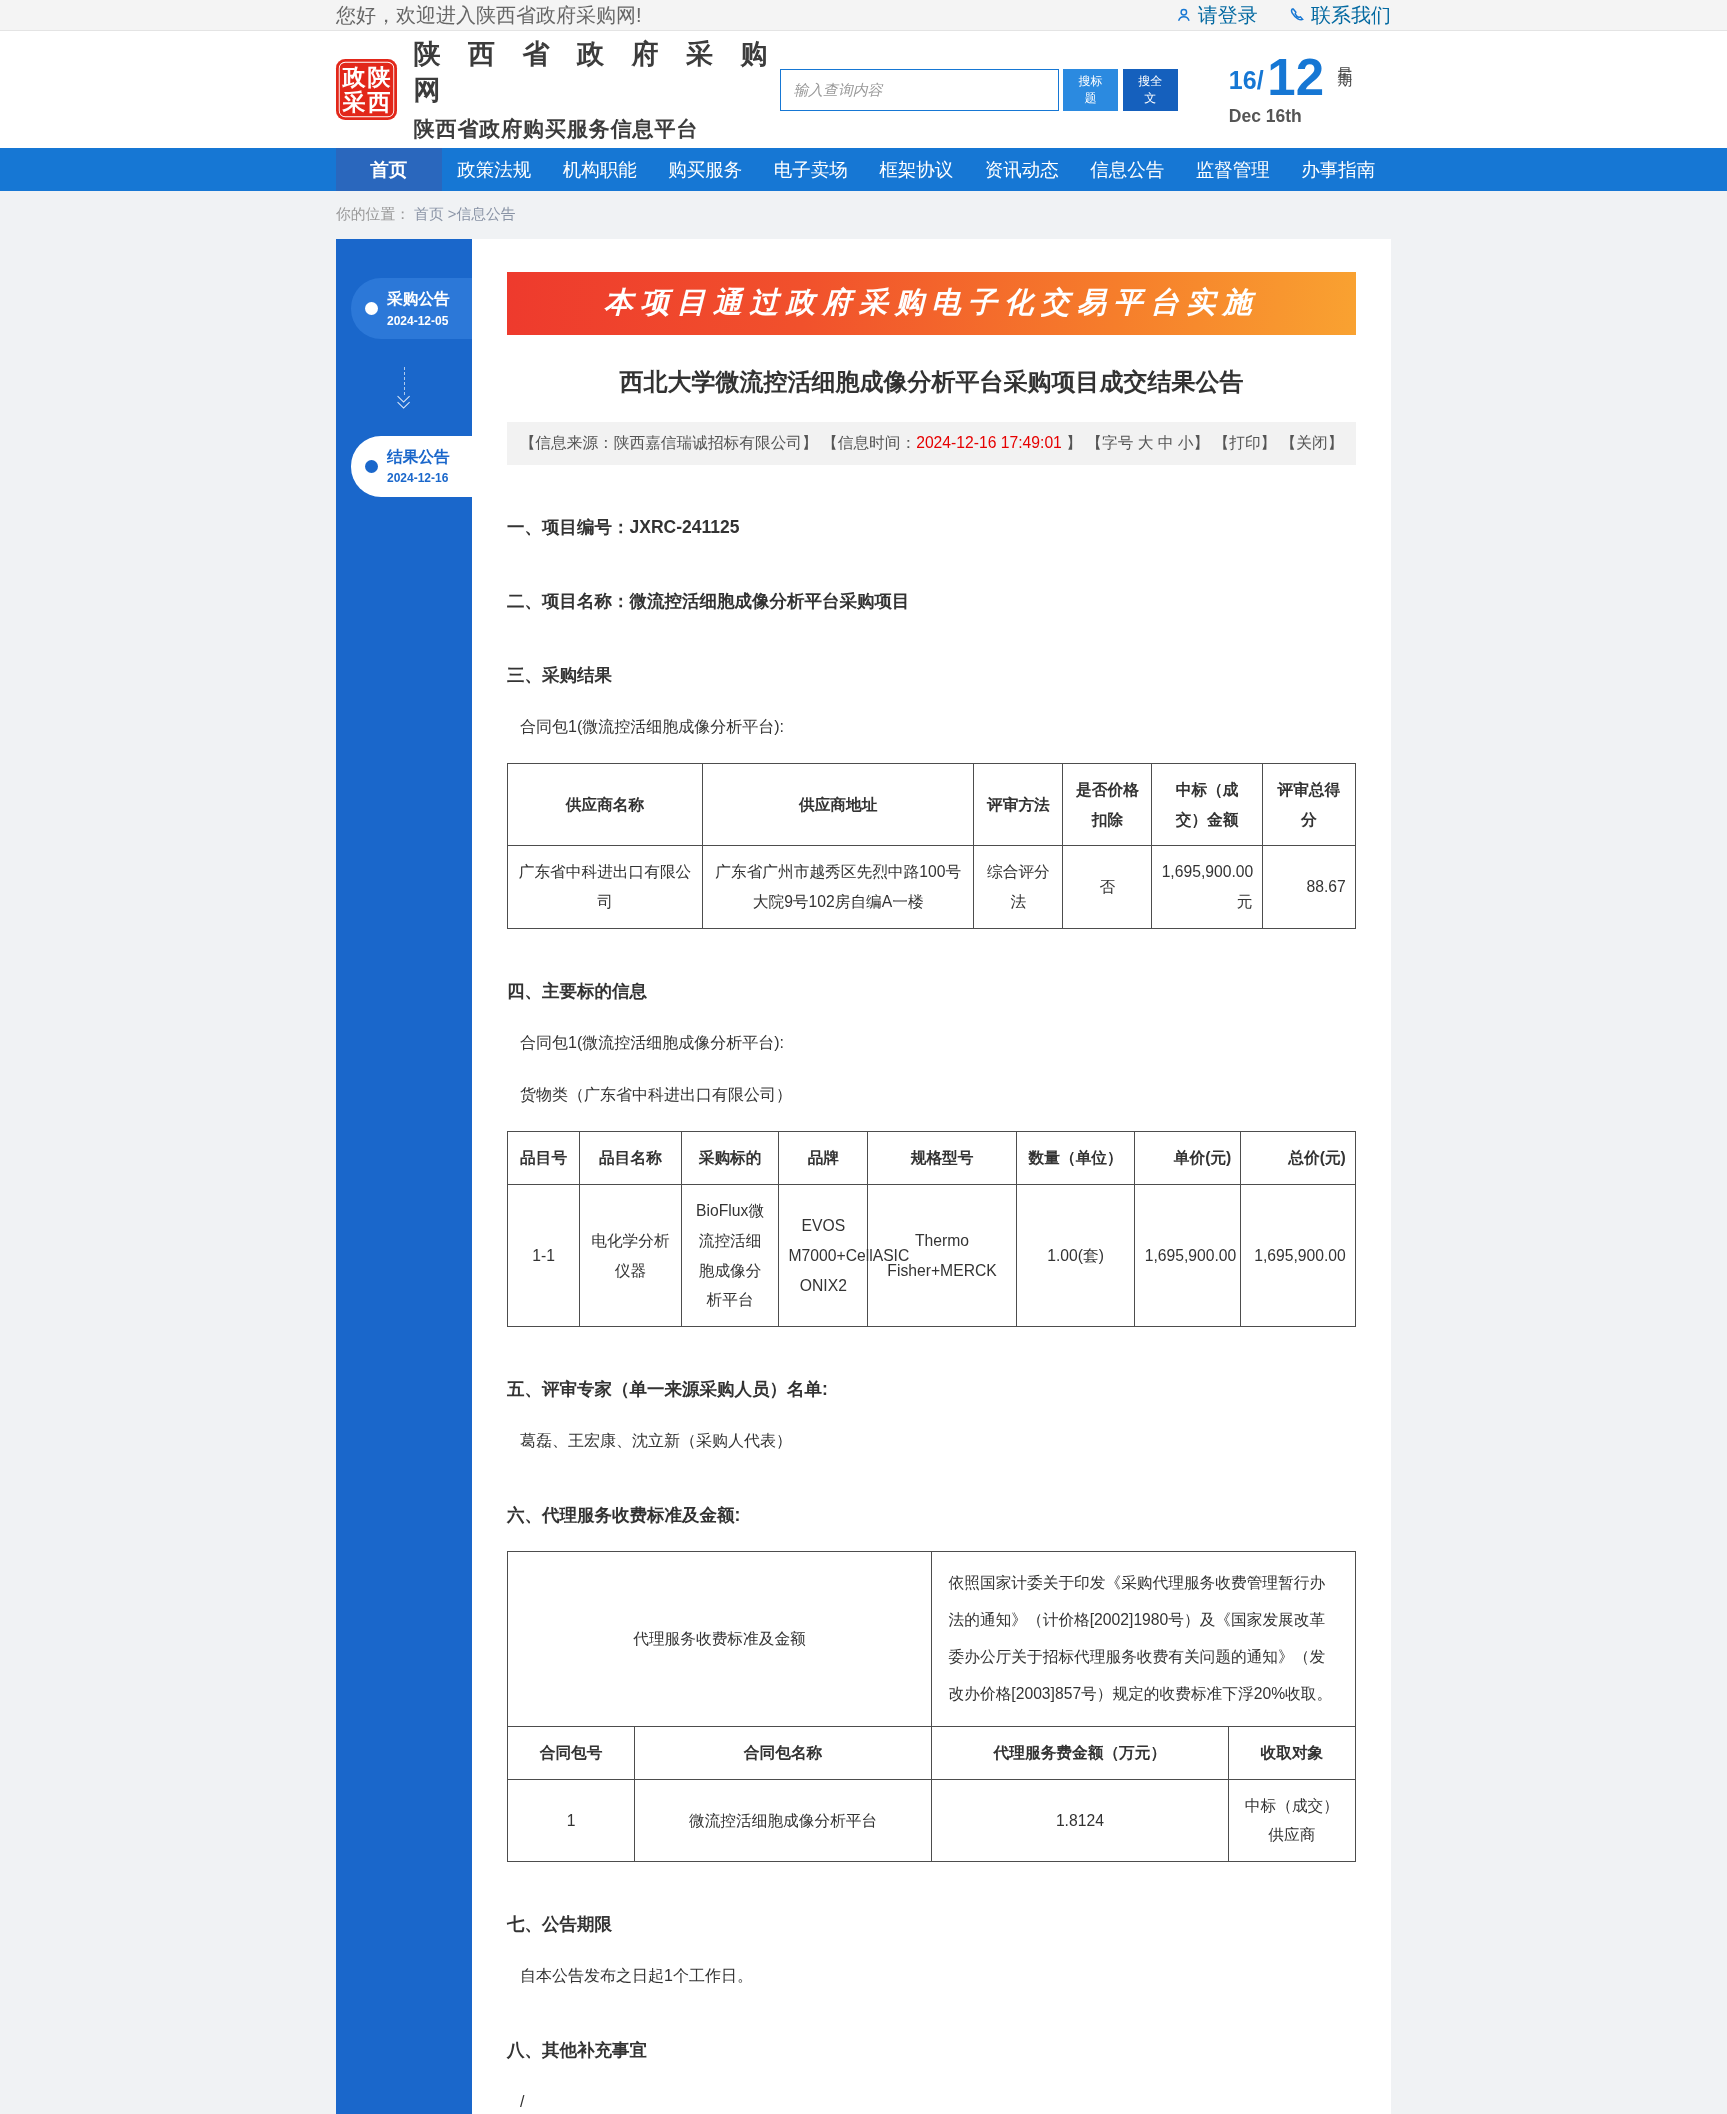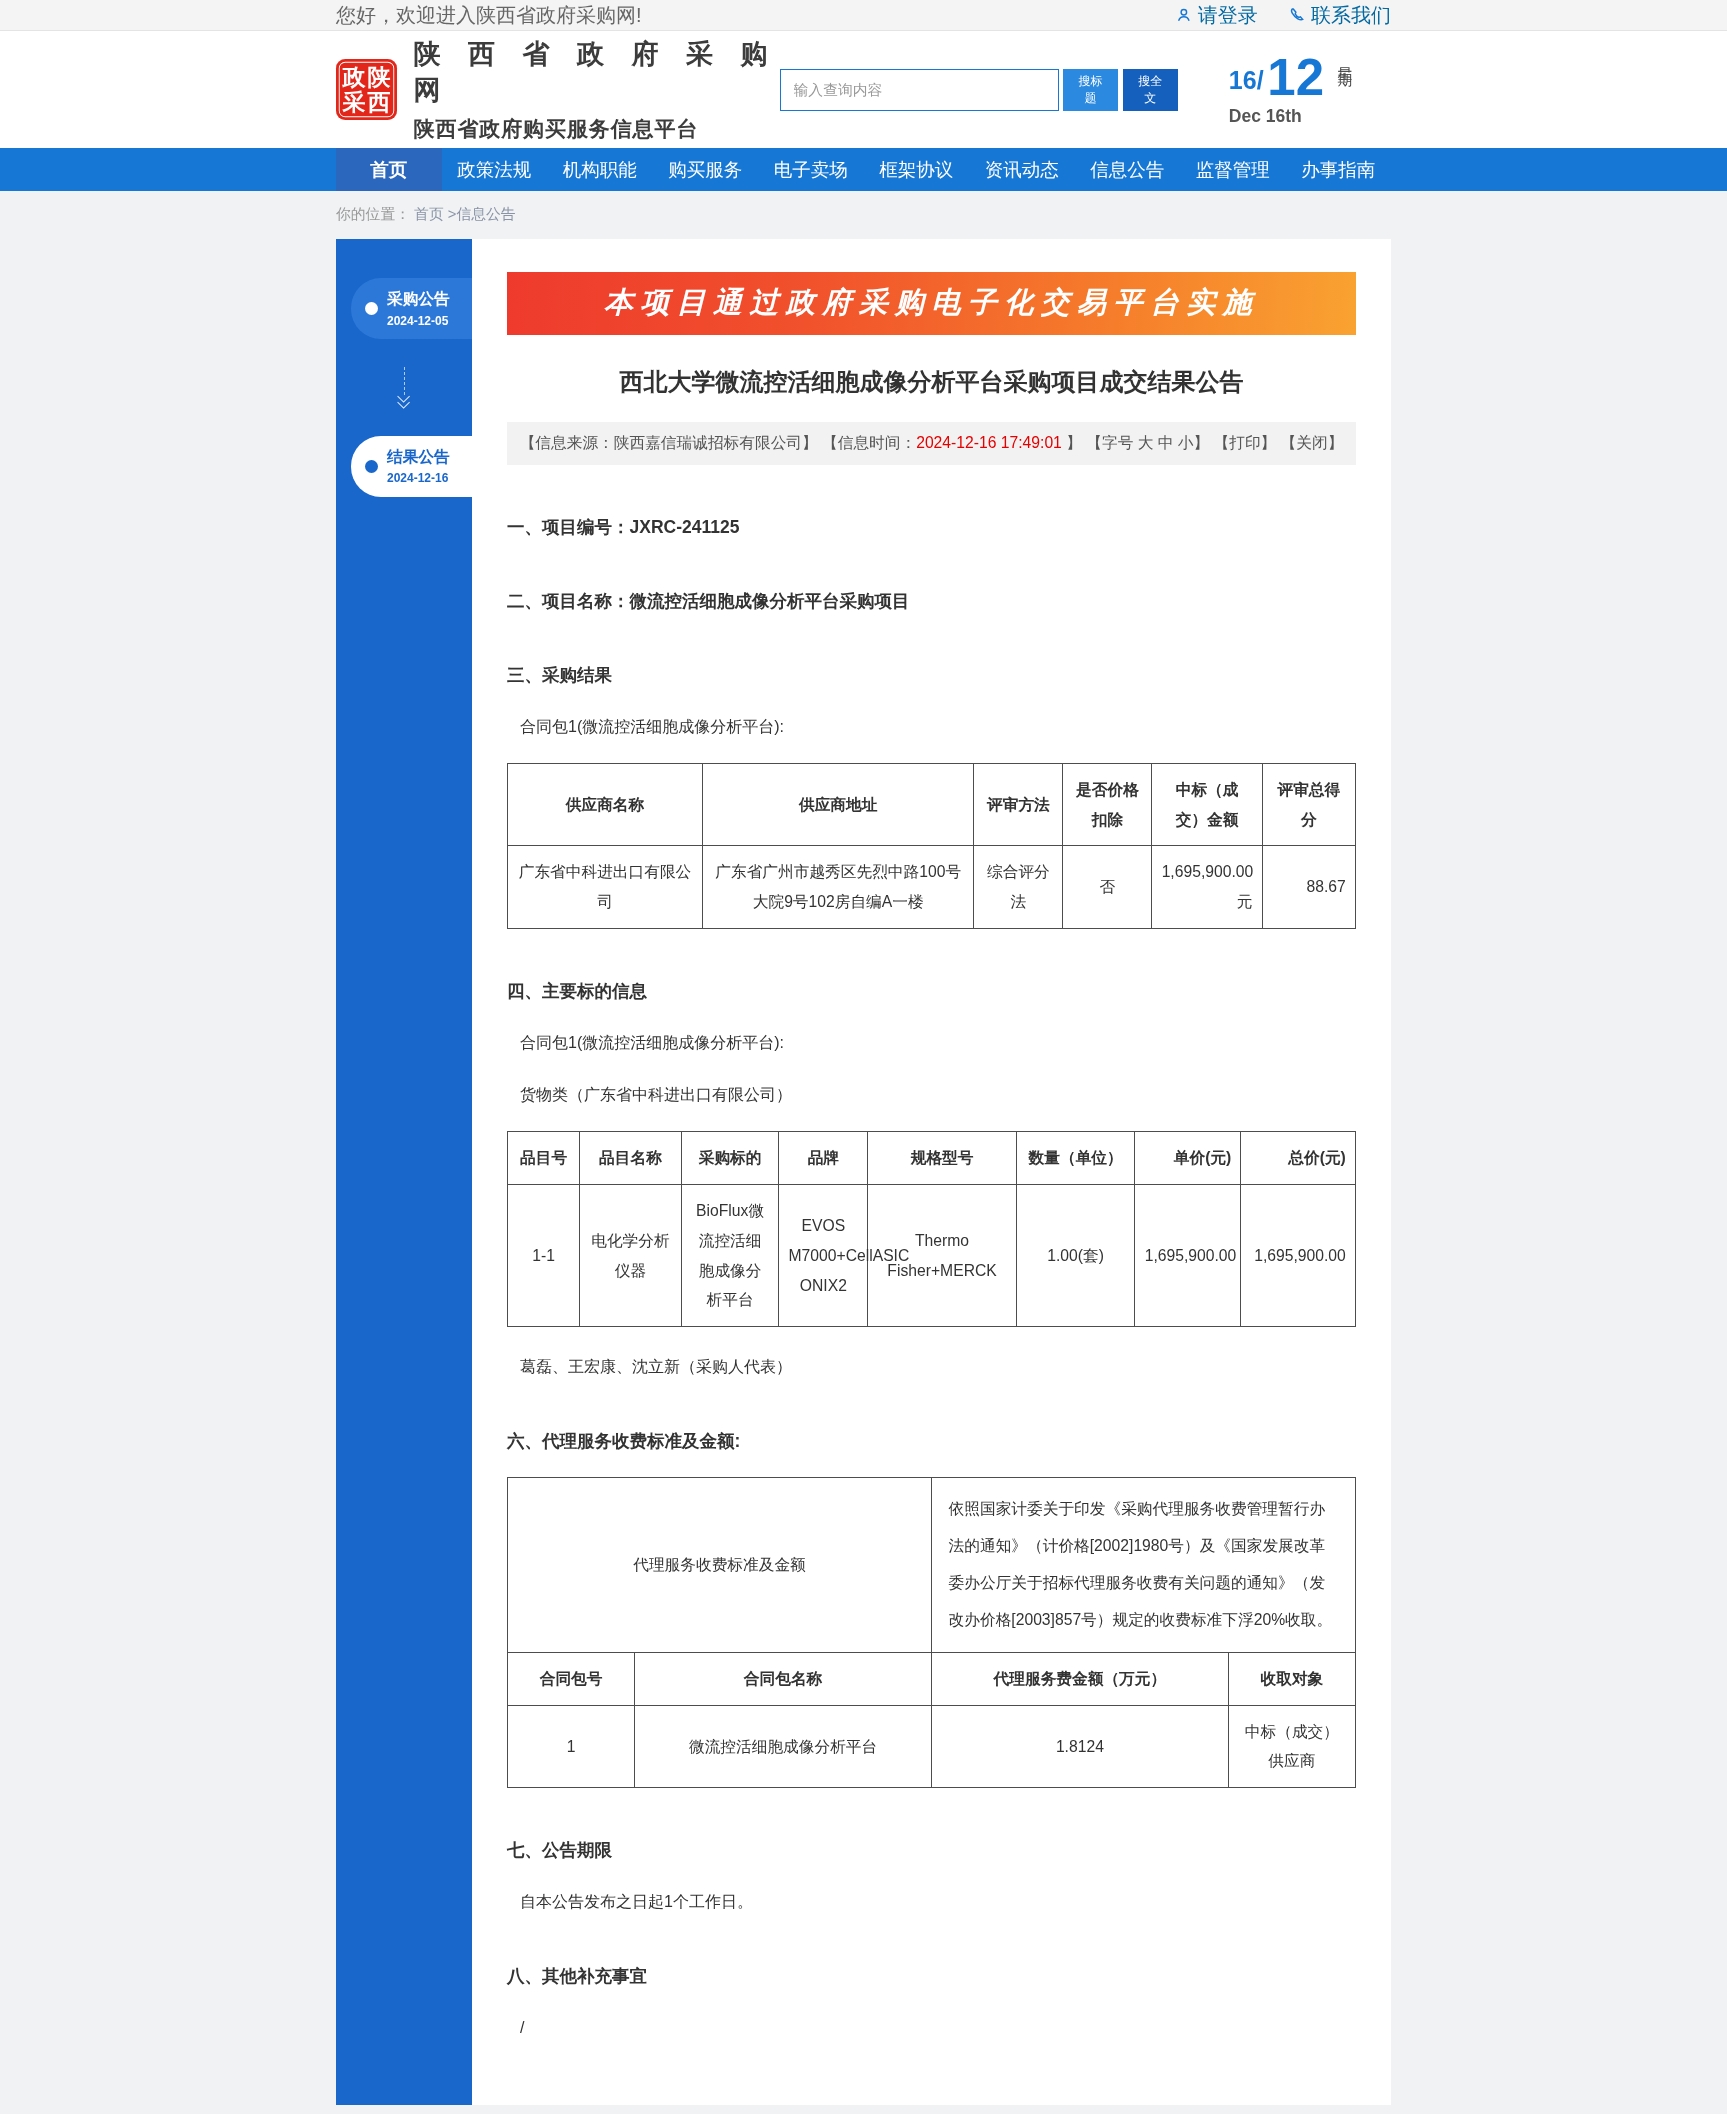--- a/index.html
+++ b/index.html
@@ -17,21 +17,21 @@
   .header .inner { height:117px; display:flex; align-items:center; }
   .logo { width:61px; height:61px; background:#e2271a; border-radius:9.2px; display:grid;
           grid-template-columns:1fr 1fr; place-items:center; padding:5.5px;
           box-shadow:inset 0 0 0 2.8px #e2271a, inset 0 0 0 3.7px #fff; flex-shrink:0; }
   .logo span { color:#fff; font-weight:bold; font-size:23px; line-height:1; }
   .site-titles { margin-left:16.6px; }
   .site-name { font-size:27px; font-weight:bold; color:#3c3c3c; letter-spacing:10px; }
   .site-sub { font-size:21px; font-weight:bold; color:#3c3c3c; margin-top:7.4px; letter-spacing:0.9px; }
   .search { margin-left:auto; display:flex; align-items:center; }
   .search input { width:318px; height:42px; border:0.9px solid #1677d4; outline:none; padding:0 13px;
-                  font-size:14.8px; color:#a16207; font-family:inherit; }
+                  font-size:14.8px; color:#a16207; font-family:inherit;font-style:italic; }
   .search input::placeholder { color:#999; }
   .btn-search { height:42px; border:none; color:#fff; font-size:12px; padding:0 12px; cursor:pointer;
                 font-family:inherit; }
   .btn-title { background:#2b8ae0; margin-left:3.7px; }
   .btn-full { background:#1560bd; margin-left:4.6px; }
   .datebox { margin-left:51px; margin-right:37px; }
   .date-top { display:flex; align-items:flex-start; }
   .date-dm { color:#1677d4; font-weight:bold; }
   .date-d { font-size:25px; padding-top:14.8px; }
   .date-m { font-size:51px; line-height:1; margin-left:3.7px; }
@@ -262,20 +262,21 @@
             <td>BioFlux微流控活细胞成像分析平台</td>
             <td>EVOS M7000+CellASIC ONIX2</td>
             <td>Thermo Fisher+MERCK</td>
             <td>1.00(套)</td>
             <td class="ta-r">1,695,900.00</td>
             <td class="ta-r">1,695,900.00</td>
           </tr>
         </tbody>
           </table>
 
+        <div class="sec-h">五、评审专家（单一来源采购人员）名单:</div>
         <div class="sec-p">葛磊、王宏康、沈立新（采购人代表）</div>
 
         <div class="sec-h">六、代理服务收费标准及金额:</div>
 
         <table>
           <colgroup>
               <col style="width:15%">
               <col style="width:35%">
               <col style="width:35%">
               <col style="width:15%">

